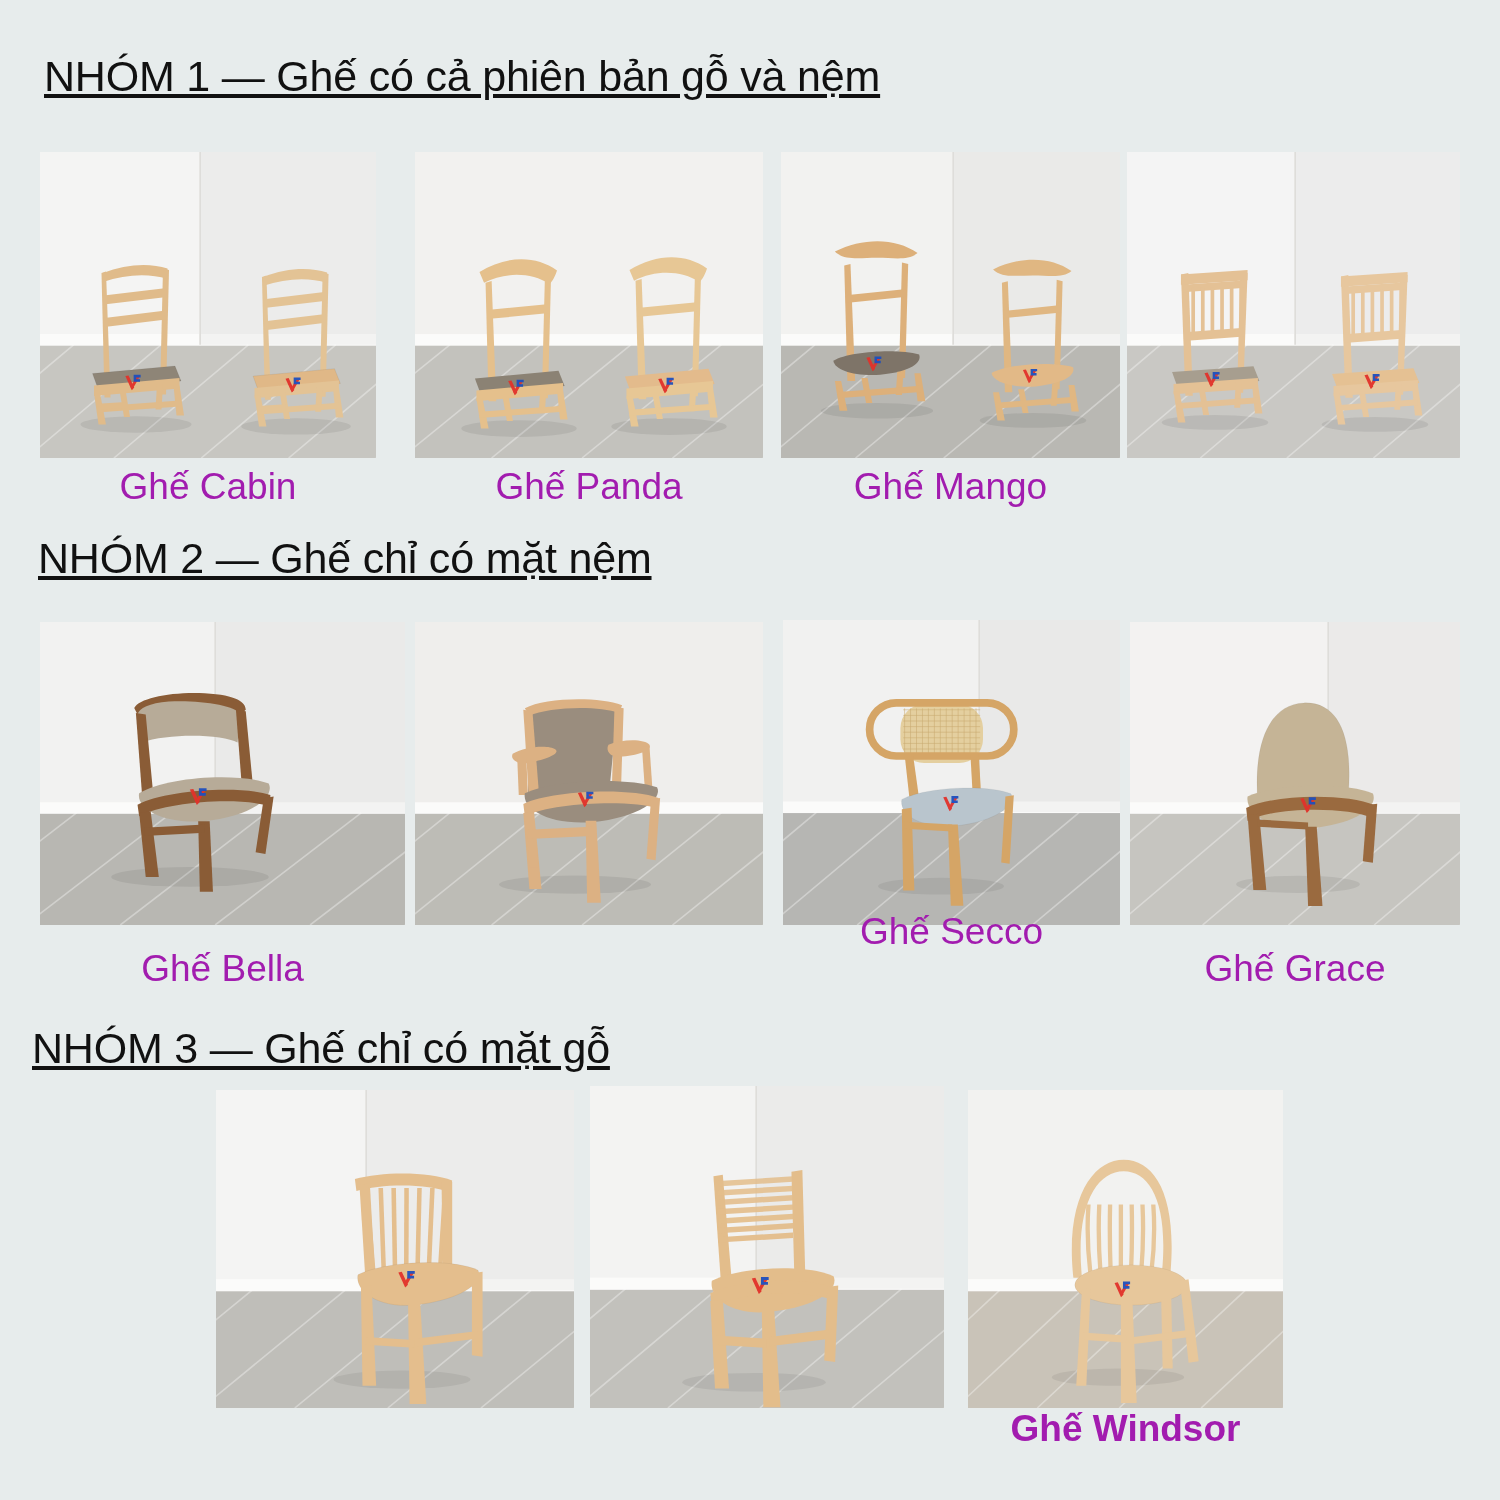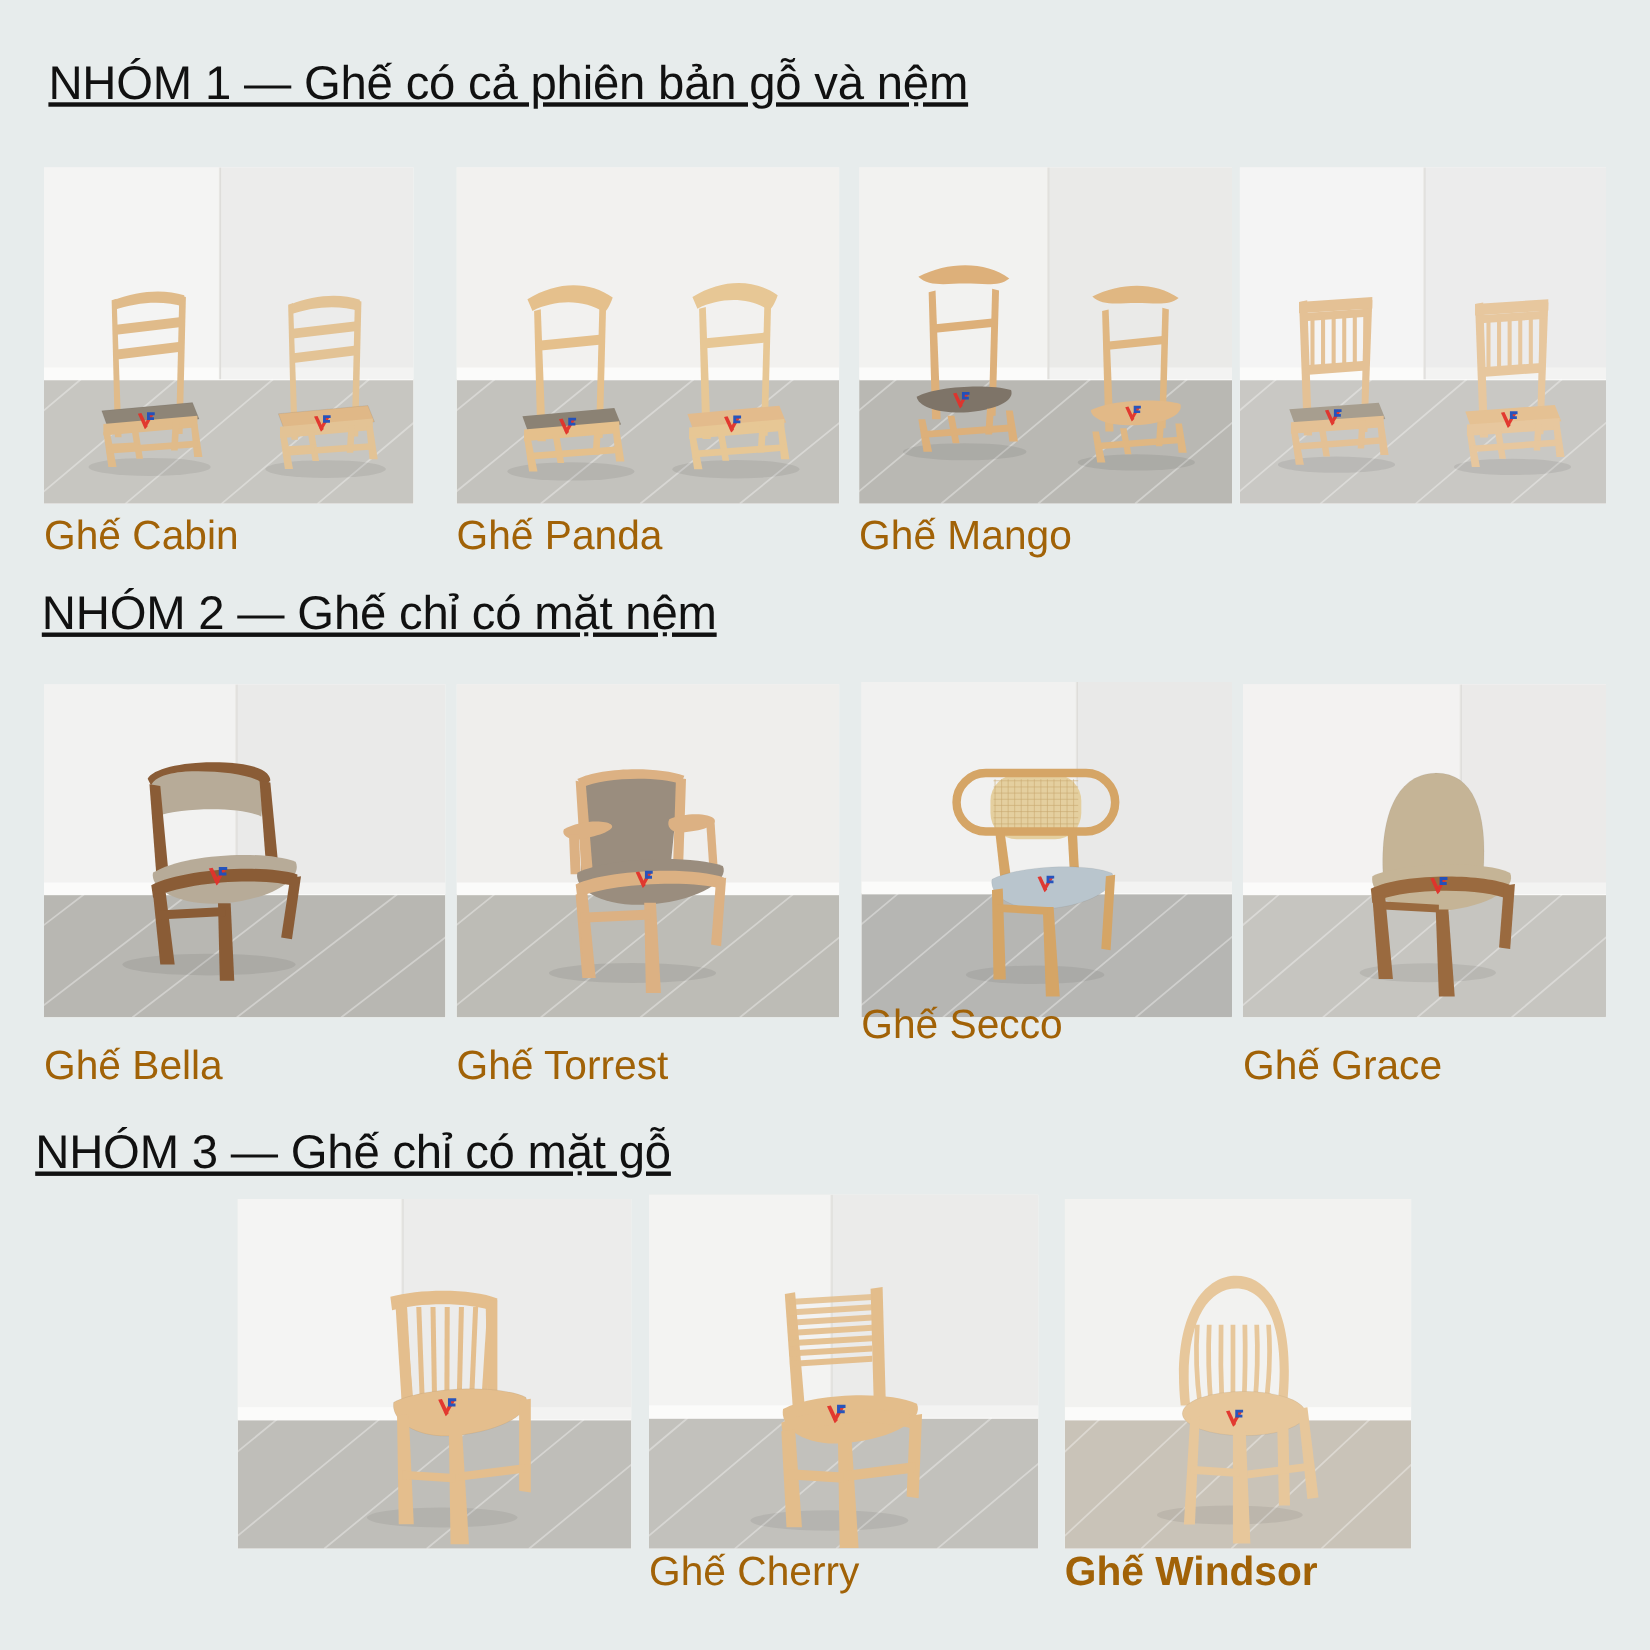--- a/index.html
+++ b/index.html
@@ -18,23 +18,23 @@
     font-weight:400;
     color:#111;
     letter-spacing:-0.2px;
     white-space:nowrap;
     text-decoration:underline;
   }
 
   .cell{position:absolute;overflow:hidden;background:#f2f2f0;}
   .caption{
     position:absolute;
-    text-align:left;
+    text-align:center;
     font-size:37px;
-    color:#a16207;
+    color:#a21caf;
     white-space:nowrap;
   }
 
   
   .scene{position:absolute;inset:0;}
   .scene svg{display:block;width:100%;height:100%;}
 </style>
 </head>
 <body>
 
@@ -381,21 +381,20 @@
     <path d="M -62 -46 L -50 -46 L -48 -16 L -60 -16 Z" fill="#dcb183"></path>
     <g transform="translate(14,-106) scale(0.85)" opacity="0.95">
     <path d="M -12 -10 L -2 12 L 2 8 L -7 -11 Z" fill="#e2322b"></path>
     <path d="M -1 11 L 11 -10 L 6 -11 L -4 7 Z" fill="#e2322b"></path>
     <path d="M 1 -12 L 12 -12 L 12 -8 L 5 -8 L 5 -5 L 11 -5 L 11 -1 L 1 -1 Z" fill="#1f4fbe"></path>
   </g>
   </g>
     </svg>
       </div>
     </div>
-  <div class="caption" style="left:415px;top:948px;width:348px;">Ghế Torrest</div>
 
   <div class="cell" id="c-1-2" style="left:783px;top:620px;width:337px;height:305px;">
       <div class="scene">
         <svg viewBox="0 0 337 305" preserveAspectRatio="none">
 
   <rect x="0" y="0" width="337" height="305" fill="#f1f1f0"></rect>
   <rect x="0" y="192.15" width="337" height="112.85" fill="#b6b6b3"></rect>
   <rect x="0" y="181.475" width="337" height="11.59" fill="#fbfbfa"></rect>
   <path d="M 196 0 L 196 192.15 " stroke="#e6e5e2" stroke-width="2" fill="none"></path>
     <rect x="196" y="0" width="141" height="192.15" fill="#00000008"></rect>
@@ -581,21 +580,20 @@
     <path d="M 20 -50 L 100 -60 L 100 -48 L 20 -38 Z" fill="#e3bd8b"></path>
     <g transform="translate(8,-116) scale(0.9)" opacity="0.95">
     <path d="M -12 -10 L -2 12 L 2 8 L -7 -11 Z" fill="#e2322b"></path>
     <path d="M -1 11 L 11 -10 L 6 -11 L -4 7 Z" fill="#e2322b"></path>
     <path d="M 1 -12 L 12 -12 L 12 -8 L 5 -8 L 5 -5 L 11 -5 L 11 -1 L 1 -1 Z" fill="#1f4fbe"></path>
   </g>
   </g>
     </svg>
       </div>
     </div>
-  <div class="caption" style="left:590px;top:1408px;width:354px;">Ghế Cherry</div>
 
   <div class="cell" id="c-2-2" style="left:968px;top:1090px;width:315px;height:318px;">
       <div class="scene">
         <svg viewBox="0 0 315 318" preserveAspectRatio="none">
 
   <rect x="0" y="0" width="315" height="318" fill="#f2f2f0"></rect>
   <rect x="0" y="200.34" width="315" height="117.66" fill="#c9c3b8"></rect>
   <rect x="0" y="189.21" width="315" height="12.084" fill="#fbfbfa"></rect>
 
   <g opacity="0.35">

